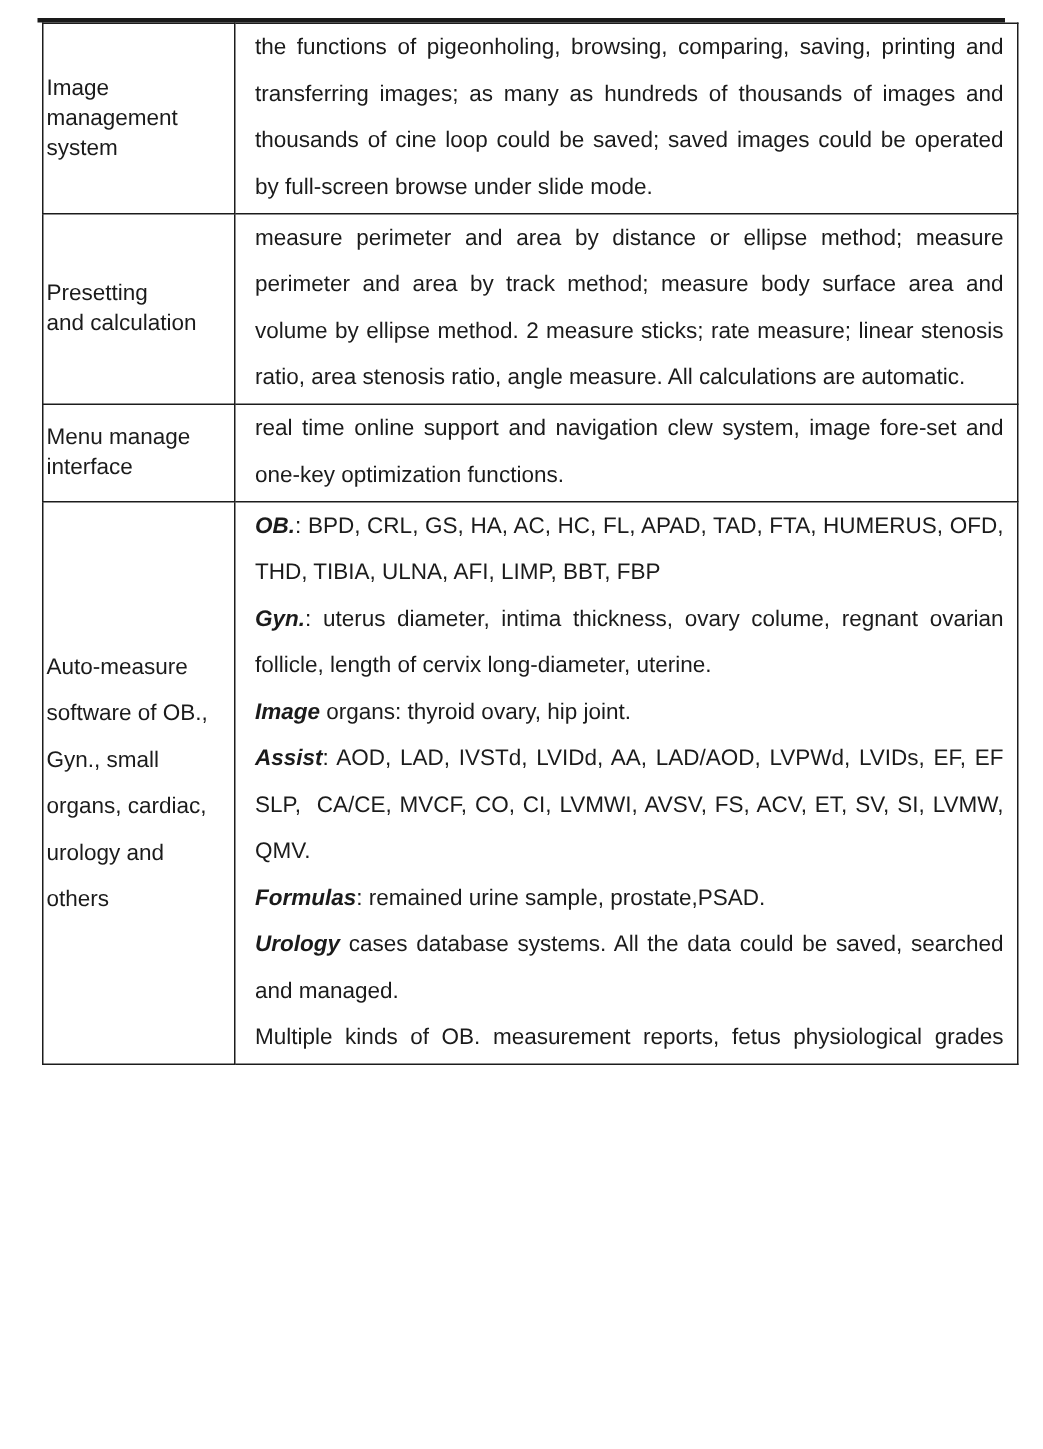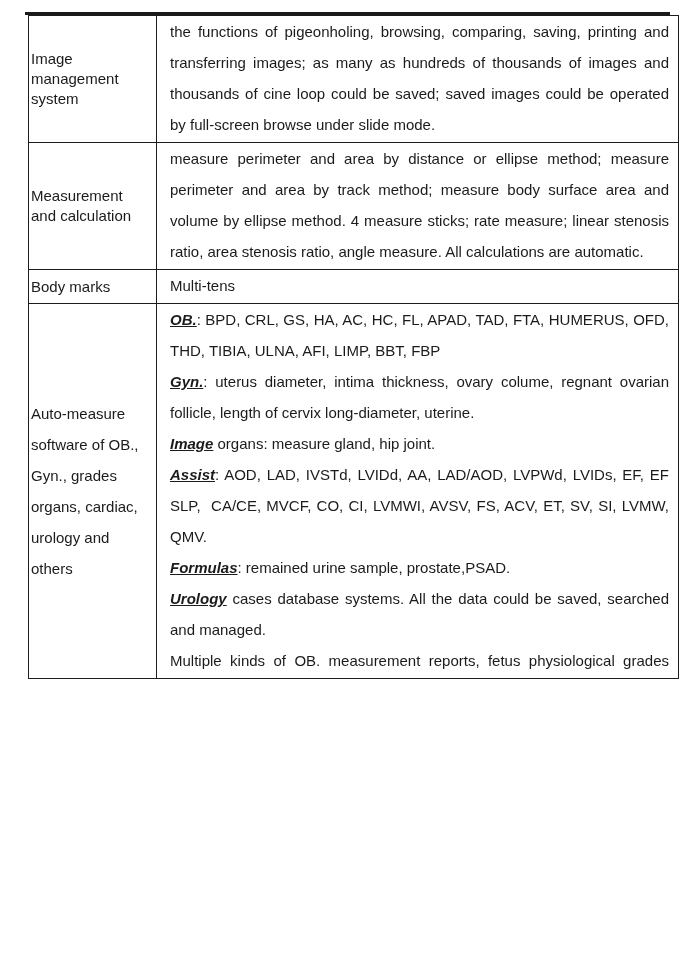--- a/index.html
+++ b/index.html
@@ -57,62 +57,62 @@
     font-size: 15px;
     line-height: 31px;
     text-align: justify;
   }
   p.para.justify-last {
     text-align-last: justify;
   }
   .bi {
     font-weight: bold;
     font-style: italic;
-    text-decoration: underline;
   }
 </style>
 </head>
 <body>
 
 <div class="top-rule"></div>
 
 <table class="spec-table">
   <tbody>
       <tr>
         <td class="label-cell">Image
 management
 system</td>
         <td class="content-cell">
           <p class="para"><span>the functions of pigeonholing, browsing, comparing, saving, printing and transferring images; as many as hundreds of thousands of images and thousands of cine loop could be saved; saved images could be operated by full-screen browse under slide mode.</span></p>
         </td>
       </tr>
       <tr>
-        <td class="label-cell">Measurement
+        <td class="label-cell">Presetting
 and calculation</td>
         <td class="content-cell">
-          <p class="para"><span>measure perimeter and area by distance or ellipse method; measure perimeter and area by track method; measure body surface area and volume by ellipse method. 4 measure sticks; rate measure; linear stenosis ratio, area stenosis ratio, angle measure. All calculations are automatic.</span></p>
+          <p class="para"><span>measure perimeter and area by distance or ellipse method; measure perimeter and area by track method; measure body surface area and volume by ellipse method. 2 measure sticks; rate measure; linear stenosis ratio, area stenosis ratio, angle measure. All calculations are automatic.</span></p>
         </td>
       </tr>
       <tr>
-        <td class="label-cell">Body marks</td>
+        <td class="label-cell">Menu manage
+interface</td>
         <td class="content-cell">
-          <p class="para"><span>Multi-tens</span></p>
+          <p class="para"><span>real time online support and navigation clew system, image fore-set and one-key optimization functions.</span></p>
         </td>
       </tr>
       <tr>
         <td class="label-cell tall">Auto-measure
 software of OB.,
-Gyn., grades
+Gyn., small
 organs, cardiac,
 urology and
 others</td>
         <td class="content-cell">
           <p class="para"><span class="bi">OB.</span><span>: BPD, CRL, GS, HA, AC, HC, FL, APAD, TAD, FTA, HUMERUS, OFD, THD, TIBIA, ULNA, AFI, LIMP, BBT, FBP</span></p>
           <p class="para"><span class="bi">Gyn.</span><span>: uterus diameter, intima thickness, ovary colume, regnant ovarian follicle, length of cervix long-diameter, uterine.</span></p>
-          <p class="para"><span class="bi">Image</span><span> organs: measure gland, hip joint.</span></p>
+          <p class="para"><span class="bi">Image</span><span> organs: thyroid ovary, hip joint.</span></p>
           <p class="para"><span class="bi">Assist</span><span>: AOD, LAD, IVSTd, LVIDd, AA, LAD/AOD, LVPWd, LVIDs, EF, EF SLP,&nbsp; CA/CE, MVCF, CO, CI, LVMWI, AVSV, FS, ACV, ET, SV, SI, LVMW, QMV.</span></p>
           <p class="para"><span class="bi">Formulas</span><span>: remained urine sample, prostate,PSAD.</span></p>
           <p class="para"><span class="bi">Urology</span><span> cases database systems. All the data could be saved, searched and managed.</span></p>
           <p class="para justify-last"><span>Multiple kinds of OB. measurement reports, fetus physiological grades</span></p>
         </td>
       </tr>
     </tbody>
 </table>
 
 </body></html>

